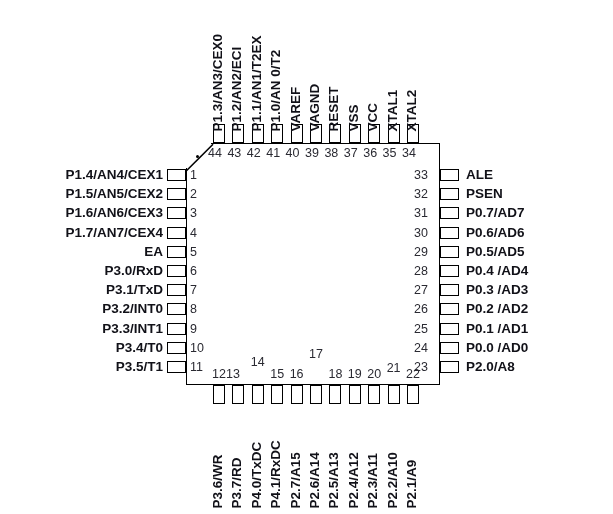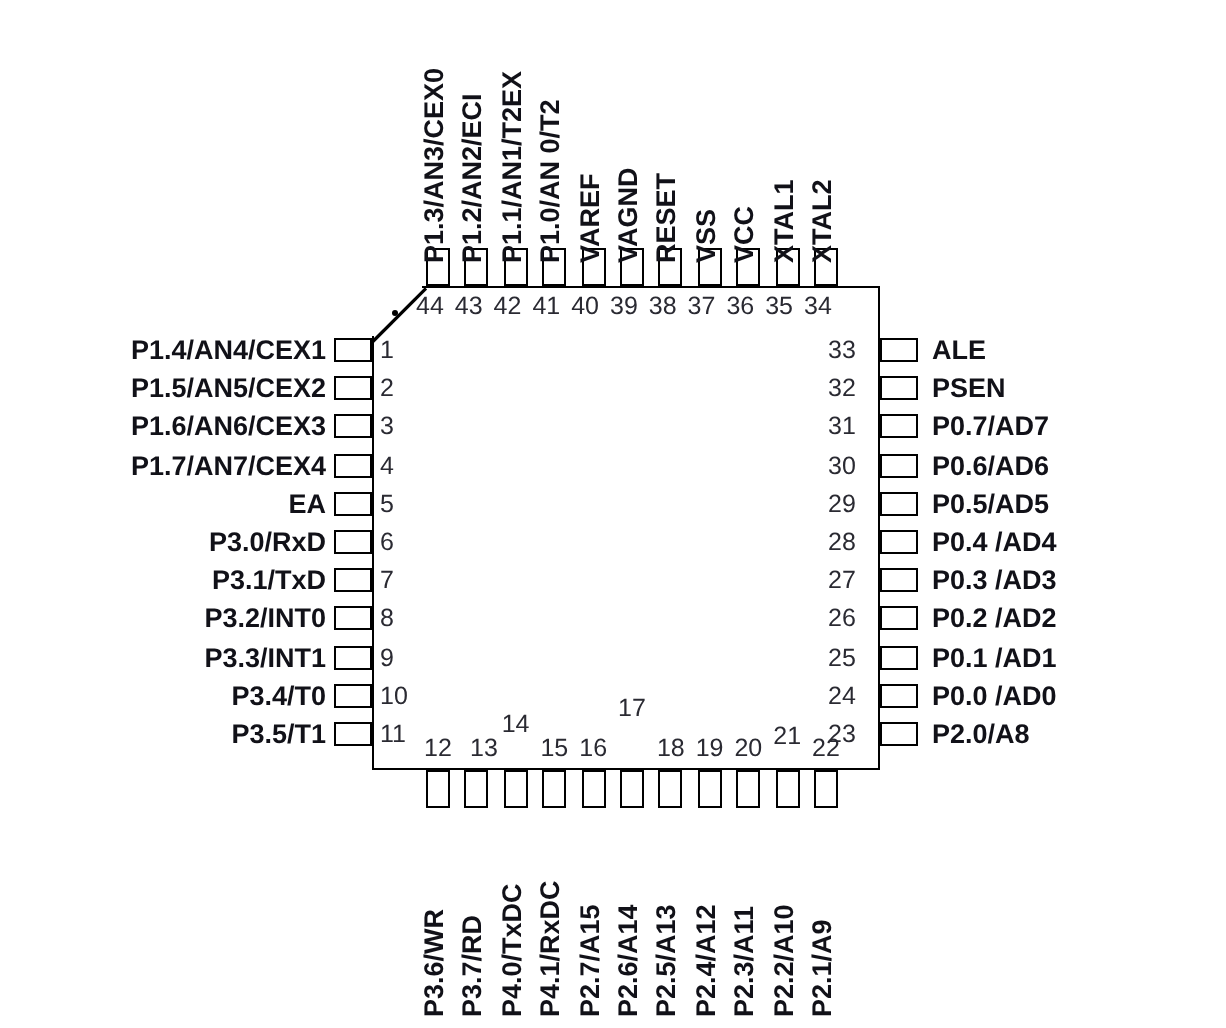--- a/index.html
+++ b/index.html
@@ -236,21 +236,21 @@
       <div class="lead vert" style="left: 387.6px; top: 124px;"></div>
       <div class="pnum top" style="left: 382.6px; top: 147px;">35</div>
       <div class="siglabel vert-up" style="left: 398.6px; top: 118px;">XTAL1</div>
       <div class="lead vert" style="left: 407px; top: 124px;"></div>
       <div class="pnum top" style="left: 402px; top: 147px;">34</div>
       <div class="siglabel vert-up" style="left: 418px; top: 118px;">XTAL2</div>
       <div class="lead vert" style="left: 213px; top: 385px;"></div>
       <div class="pnum bot" style="left: 208px; top: 368px;">12</div>
       <div class="siglabel vert-up" style="left: 224px; top: 495px;">P3.6/WR</div>
       <div class="lead vert" style="left: 232.4px; top: 385px;"></div>
-      <div class="pnum bot" style="left: 231px; top: 368px;">13</div>
+      <div class="pnum bot" style="left: 218px; top: 368px; text-align: right;">13</div>
       <div class="siglabel vert-up" style="left: 243.4px; top: 495px;">P3.7/RD</div>
       <div class="lead vert" style="left: 251.8px; top: 385px;"></div>
       <div class="pnum bot" style="left: 246.8px; top: 356px;">14</div>
       <div class="siglabel vert-up" style="left: 262.8px; top: 495px;">P4.0/TxDC</div>
       <div class="lead vert" style="left: 271.2px; top: 385px;"></div>
       <div class="pnum bot" style="left: 266.2px; top: 368px;">15</div>
       <div class="siglabel vert-up" style="left: 282.2px; top: 495px;">P4.1/RxDC</div>
       <div class="lead vert" style="left: 290.6px; top: 385px;"></div>
       <div class="pnum bot" style="left: 285.6px; top: 368px;">16</div>
       <div class="siglabel vert-up" style="left: 301.6px; top: 495px;">P2.7/A15</div>

